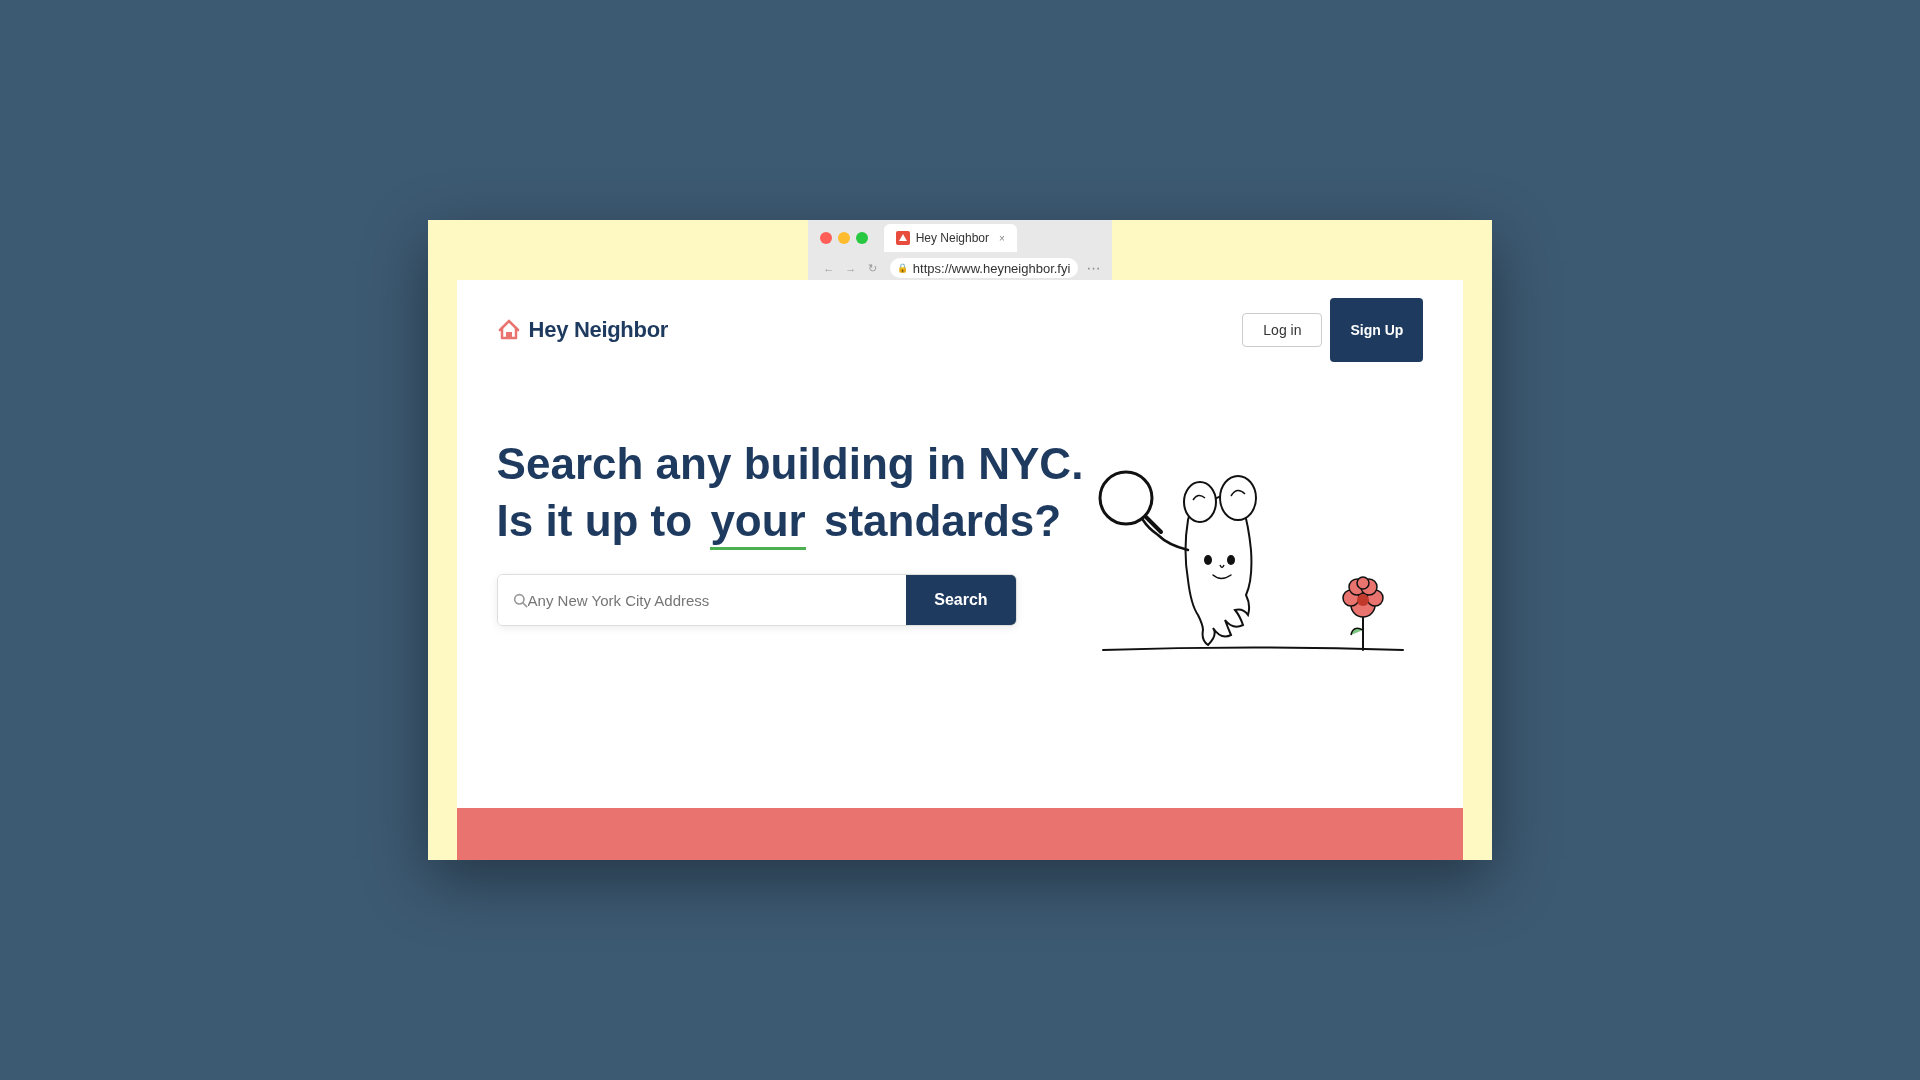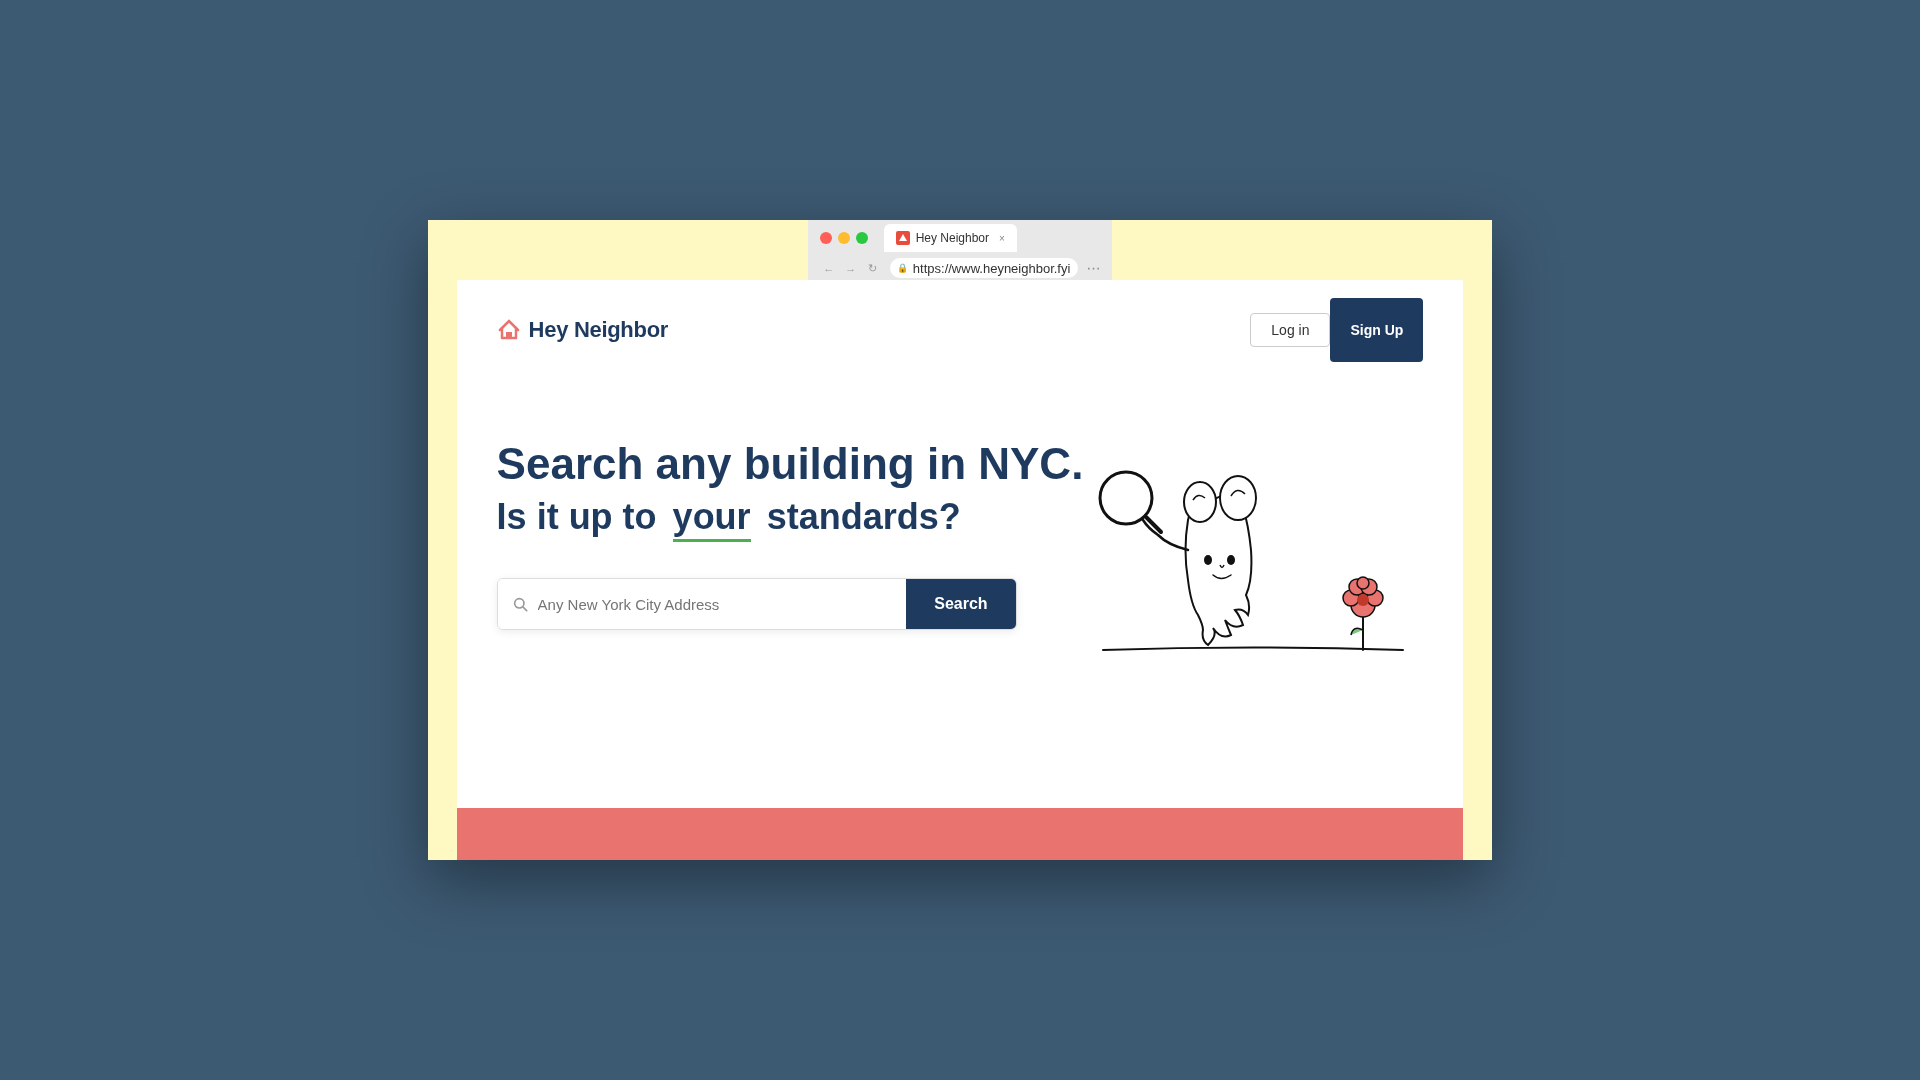--- a/index.html
+++ b/index.html
@@ -174,21 +174,21 @@
 
     .logo-text {
       font-size: 22px;
       font-weight: 600;
       color: #1e3a5f;
       letter-spacing: -0.3px;
     }
 
     .nav-buttons-right {
       display: flex;
-      gap: 0;
+      gap: 8px;
       align-items: center;
     }
 
     .btn-login {
       padding: 8px 20px;
       border: 1.5px solid #ccc;
       background: white;
       border-radius: 4px;
       font-size: 14px;
       color: #333;
@@ -222,24 +222,24 @@
 
     .hero-heading {
       font-size: 44px;
       font-weight: 700;
       color: #1e3a5f;
       line-height: 1.1;
       margin-bottom: 8px;
     }
 
     .hero-subheading {
-      font-size: 36px;
+      font-size: 44px;
       font-weight: 600;
       color: #1e3a5f;
-      margin-bottom: 40px;
+      margin-bottom: 28px;
     }
 
     .hero-subheading .your-word {
       color: #1e3a5f;
       border-bottom: 3px solid #4caf50;
       padding-bottom: 2px;
     }
 
     .search-bar {
       display: flex;
@@ -249,21 +249,20 @@
       border-radius: 6px;
       overflow: hidden;
       box-shadow: 0 2px 8px rgba(0,0,0,0.08);
     }
 
     .search-input-wrapper {
       flex: 1;
       display: flex;
       align-items: center;
       padding: 0 14px;
-      gap: 10px;
       background: white;
     }
 
     .search-icon-svg {
       color: #999;
       font-size: 16px;
       flex-shrink: 0;
     }
 
     .search-input {

